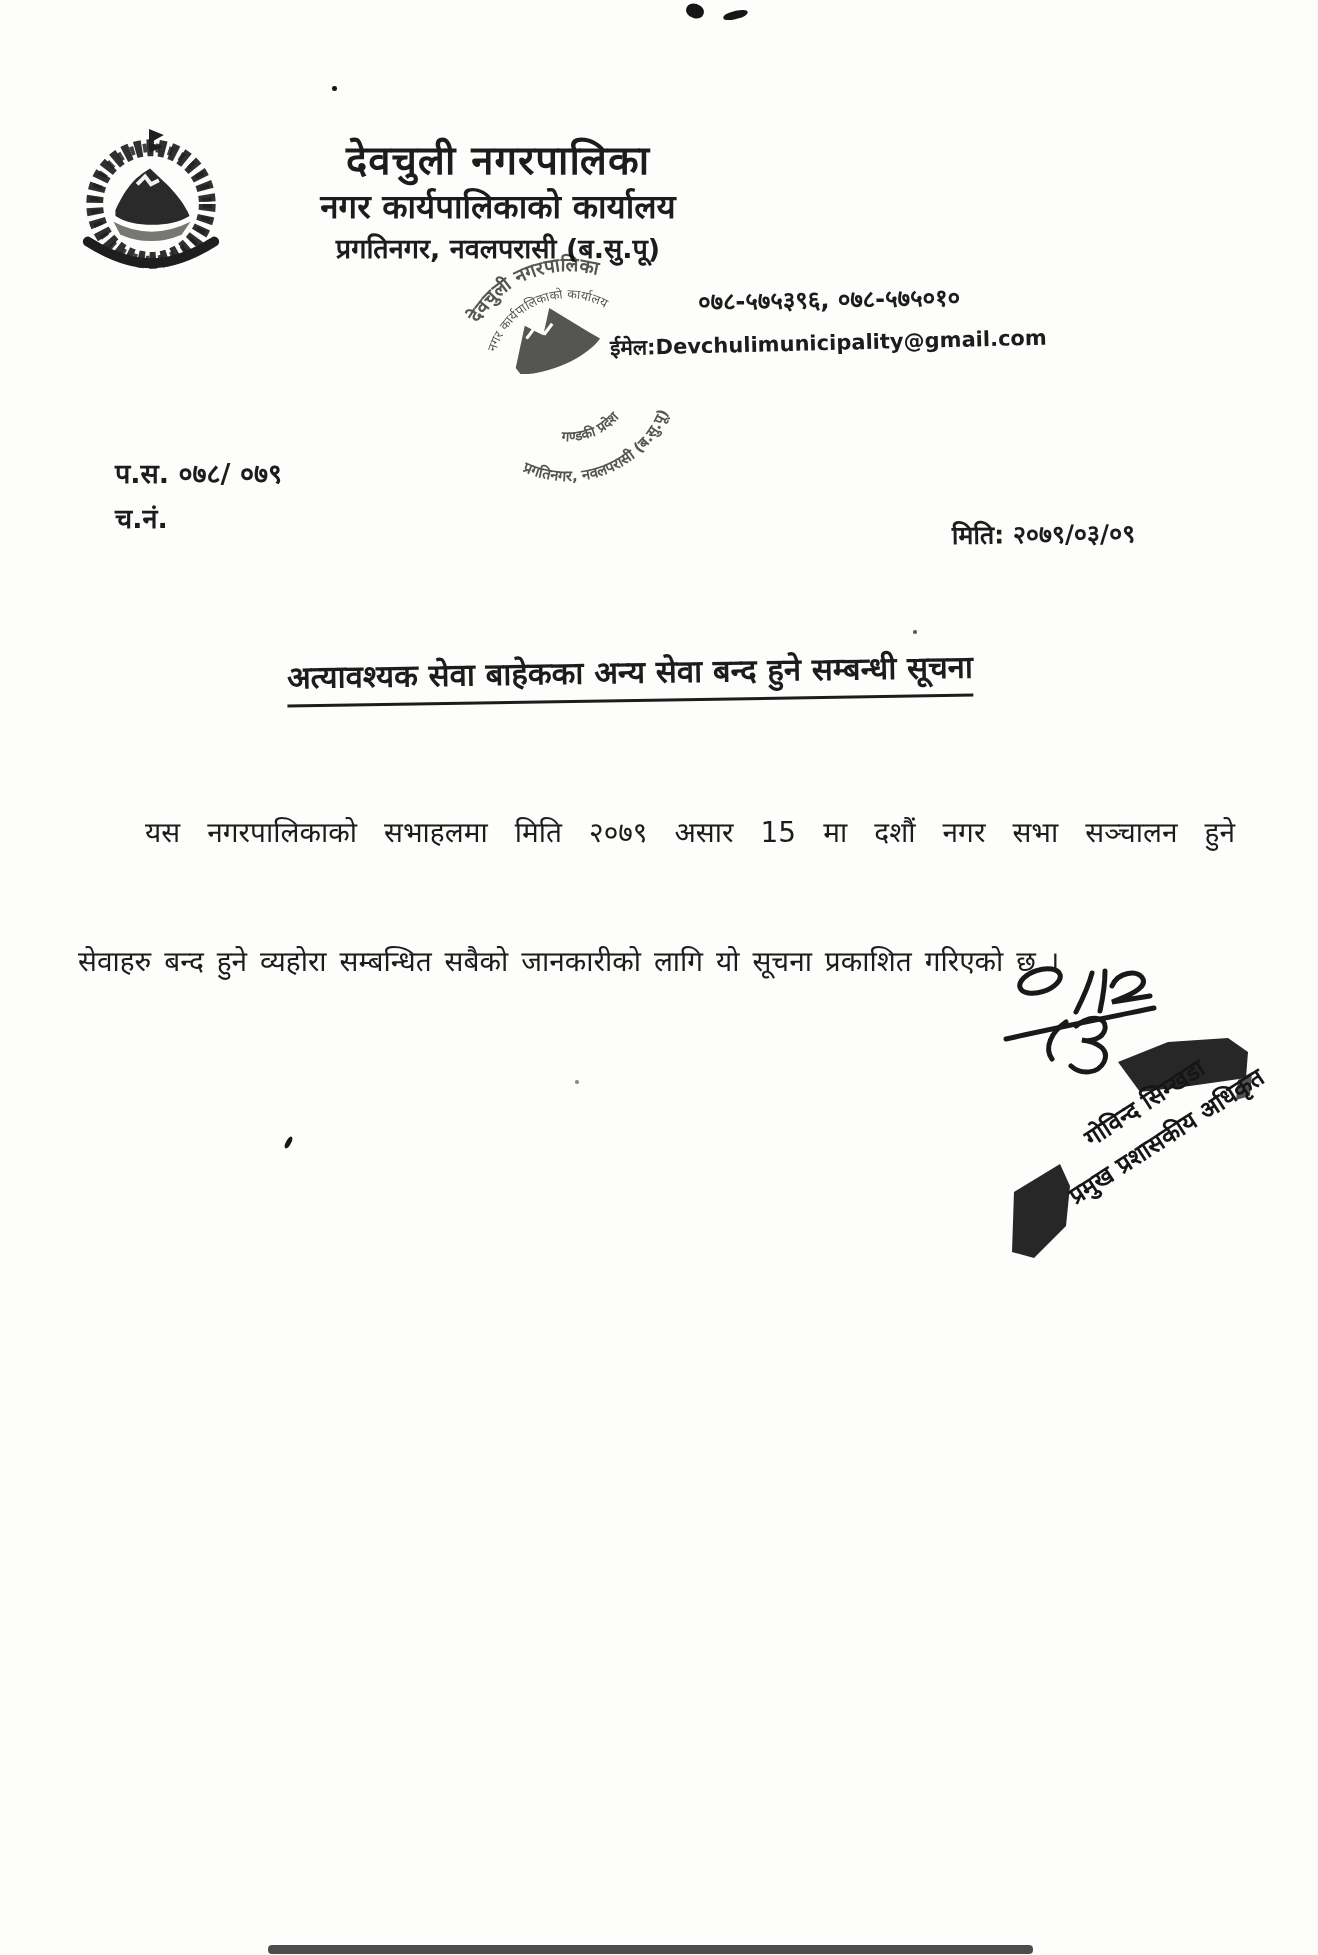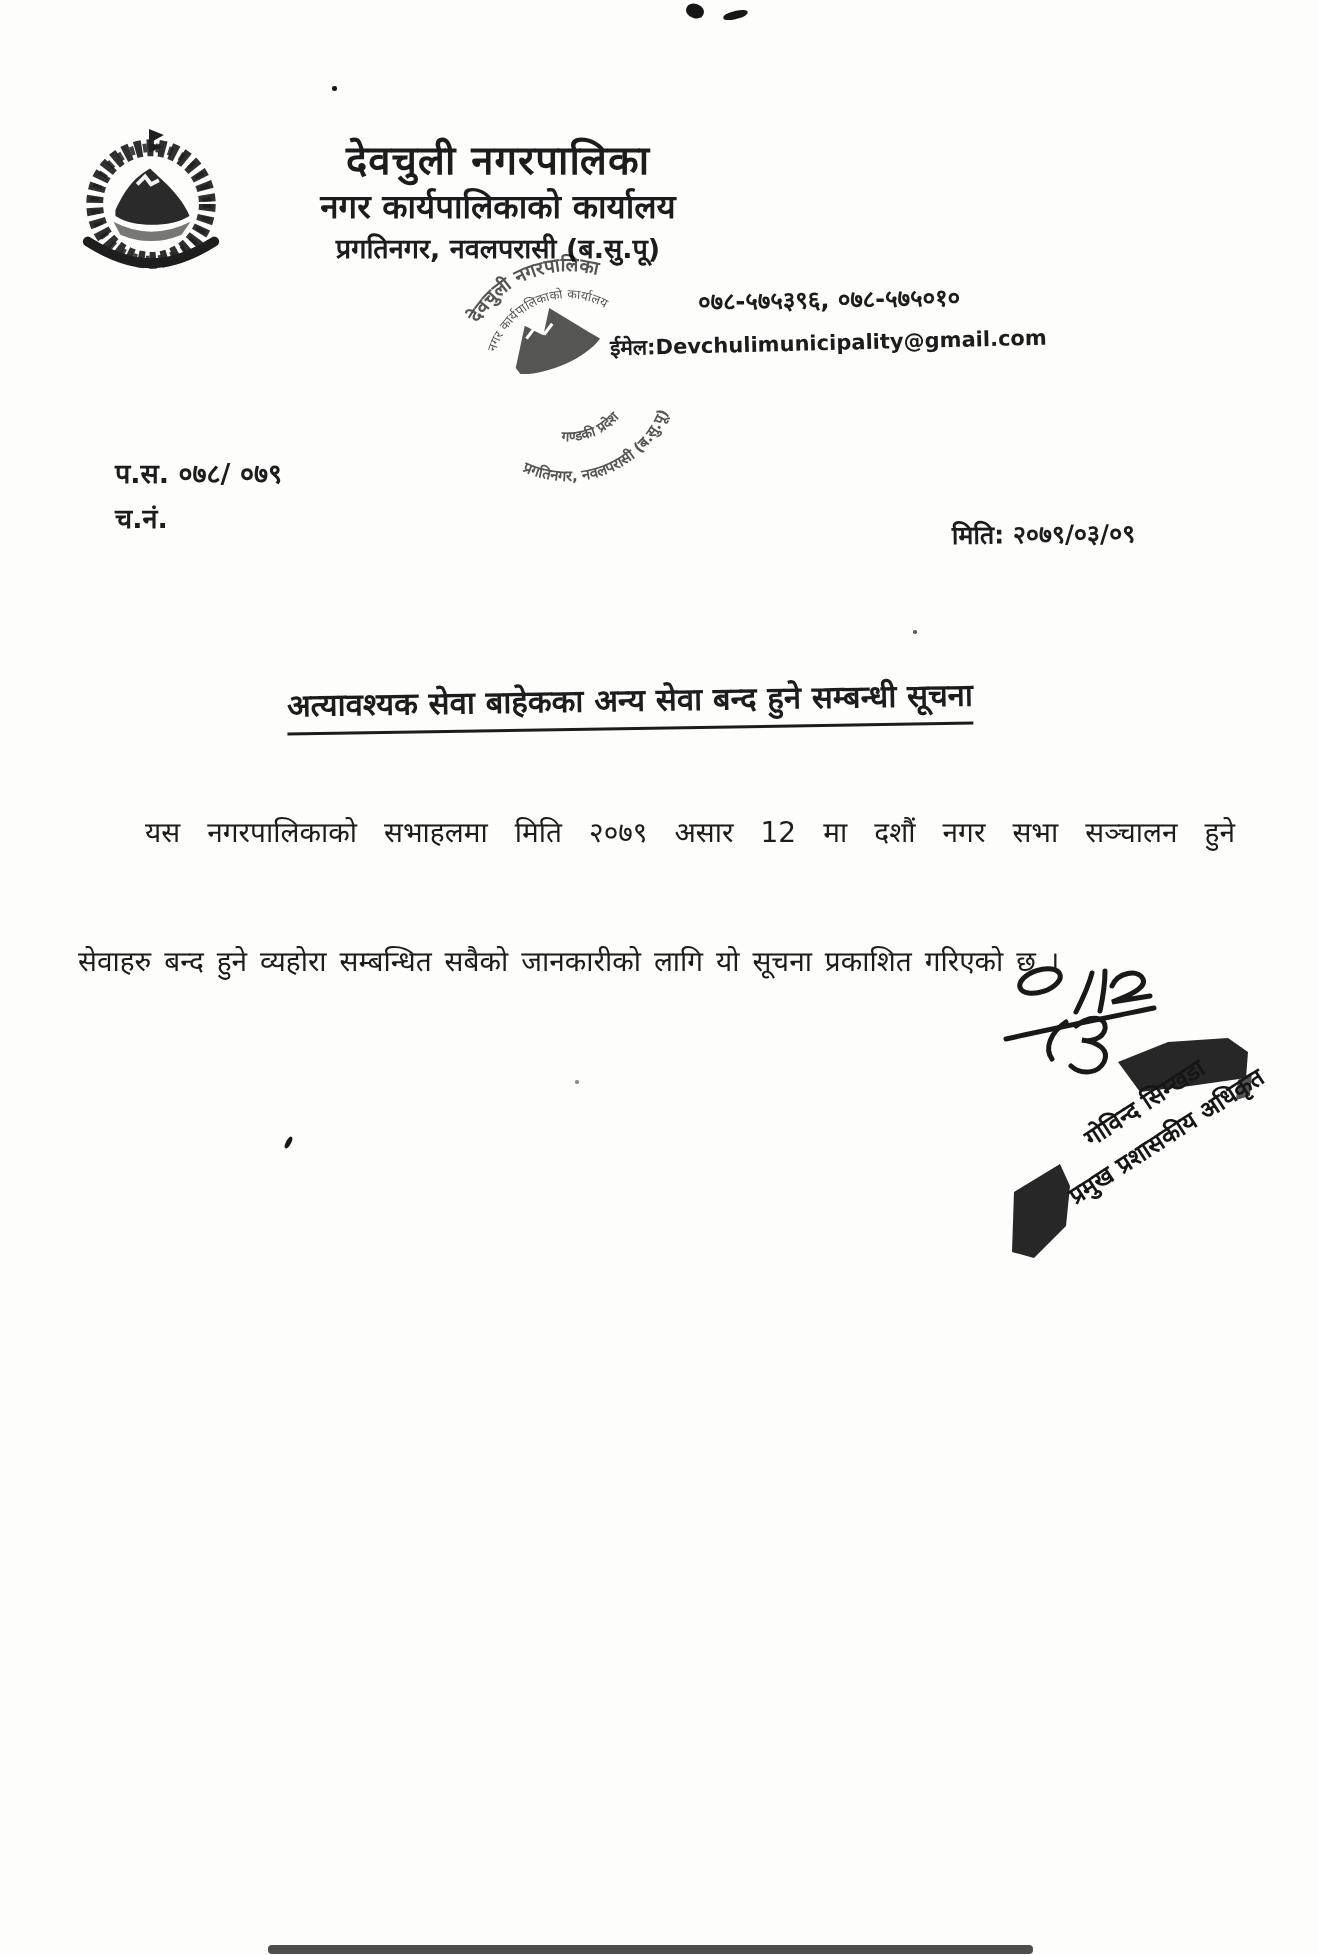--- a/index.html
+++ b/index.html
@@ -14,21 +14,21 @@
   .hdr .muni{font-size:40px;font-weight:bold;letter-spacing:1px;}
   .hdr .office{font-size:33px;font-weight:bold;margin-top:6px;}
   .hdr .addr{font-size:27px;font-weight:bold;margin-top:8px;}
   .hdr .prov{font-size:24px;font-weight:bold;margin-top:6px;}
   .phones{position:absolute;left:698px;top:282px;font-size:24px;font-weight:bold;transform:rotate(-1deg);}
   .email{position:absolute;left:610px;top:328px;font-size:21px;font-weight:bold;transform:rotate(-1.4deg);}
   
   .refblock{position:absolute;left:80px;top:452px;font-size:27px;font-weight:bold;line-height:1.65;margin-left:35px;}
   .dateline{position:absolute;left:952px;top:516px;font-size:25px;font-weight:bold;transform:rotate(-0.6deg);}
   
-  .title-wrap{position:absolute;left:150px;top:678px;width:960px;text-align:center;}
+  .title-wrap{position:absolute;left:150px;top:650px;width:960px;text-align:center;}
   .title{display:inline-block;font-size:31px;font-weight:bold;padding-bottom:7px;
          border-bottom:3px solid #1c1c1c;transform:rotate(-0.9deg);}
   
   .bline{position:absolute;font-size:28px;white-space:nowrap;}
   .bline.j{white-space:normal;text-align:justify;text-align-last:justify;}
   #bl1{left:145px;top:812px;width:1090px;}
   #bl2{left:82px;top:877px;width:1155px;}
   #bl3{left:78px;top:941px;width:830px;word-spacing:4px;}
   
   .seal{position:absolute;left:442px;top:248px;mix-blend-mode:multiply;}
@@ -100,21 +100,21 @@
   <div class="refblock">
     <div>प.स. ०७८/ ०७९</div>
     <div>च.नं.</div>
   </div>
   <div class="dateline">मिति: २०७९/०३/०९</div>
 
   <div class="title-wrap">
     <span class="title">अत्यावश्यक सेवा बाहेकका अन्य सेवा बन्द हुने सम्बन्धी सूचना</span>
   </div>
 
-  <div class="bline j" id="bl1">यस नगरपालिकाको सभाहलमा मिति २०७९ असार 12 मा दशौं नगर सभा सञ्चालन हुने</div>
+  <div class="bline j" id="bl1">यस नगरपालिकाको सभाहलमा मिति २०७९ असार 15 मा दशौं नगर सभा सञ्चालन हुने</div>
   <div class="bline" id="bl3">सेवाहरु  बन्द हुने व्यहोरा सम्बन्धित सबैको जानकारीको लागि यो सूचना प्रकाशित गरिएको छ ।</div>
 
   <svg class="sig-overlay" width="1318" height="1955" viewBox="0 0 1318 1955">
     <g stroke="#191919" stroke-width="5" fill="none" stroke-linecap="round">
       <ellipse cx="1040" cy="981" rx="21" ry="11" transform="rotate(-18 1040 981)"></ellipse>
       <path d="M 1076,1012 C 1083,998 1089,985 1092,973"></path>
       <path d="M 1100,1011 C 1103,997 1105,984 1105,971"></path>
       <path d="M 1112,986 C 1118,972 1138,969 1143,979 C 1147,988 1128,996 1112,1002 L 1150,996"></path>
       <path d="M 1006,1039 C 1055,1028 1105,1018 1154,1008"></path>
       <path d="M 1066,1022 C 1051,1032 1044,1048 1052,1059"></path>

